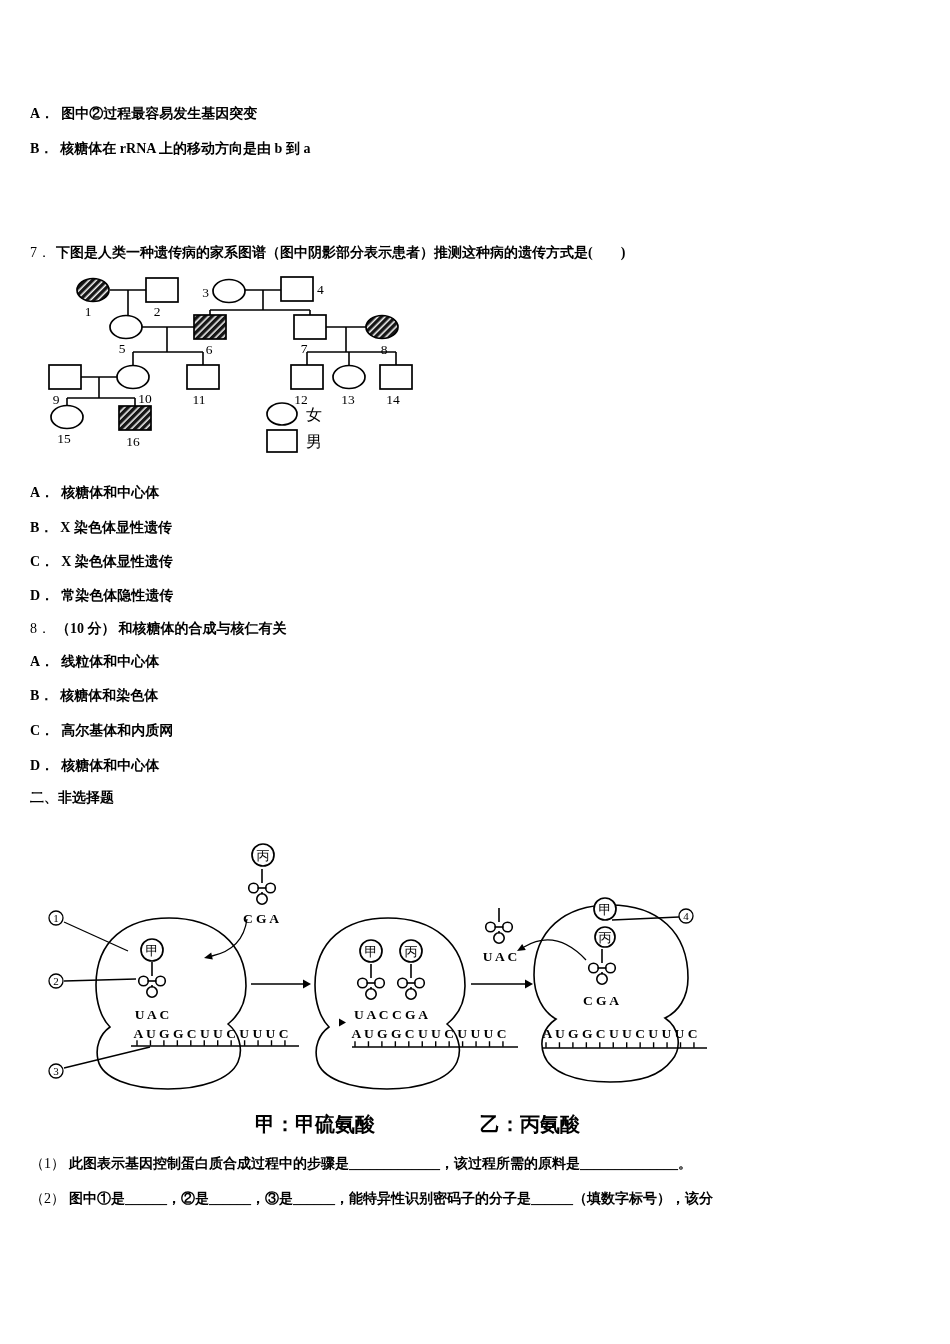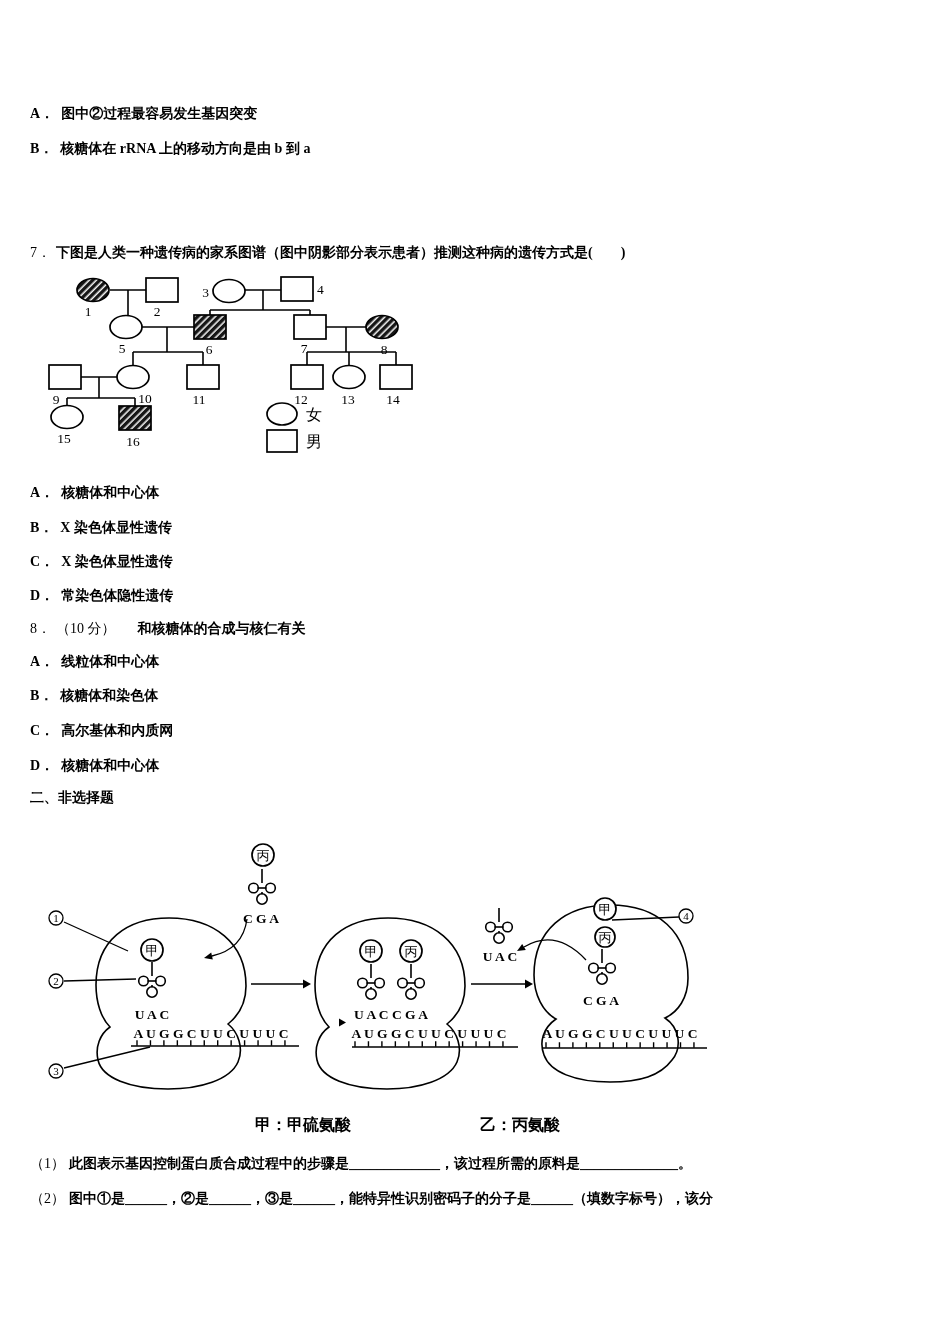--- a/index.html
+++ b/index.html
@@ -2,22 +2,22 @@
 <html><head>
 <meta charset="utf-8">
 <style>
   html,body{margin:0;padding:0;background:#888;}
   .page{position:relative;width:950px;height:1344px;background:#ffffff;overflow:hidden;
         font-family:"Liberation Serif","DejaVu Serif",serif;color:#000;}
   .tl{position:absolute;left:30px;white-space:nowrap;font-size:14px;line-height:19px;}
   .b{font-weight:700;}
   .opt-label{font-weight:700;margin-right:7px;}
   .qn{font-weight:400;margin-right:5px;}
-  .score{font-weight:400;margin-right:22px;}
-  .cap{font-weight:700;font-size:16px;}
+  .score{font-weight:700;margin-right:3px;}
+  .cap{font-weight:700;font-size:20px;}
   .pref{font-weight:400;margin-right:4px;}
   svg{position:absolute;}
   .ln{stroke:#000;stroke-width:1.6;fill:none;}
   .ln2{stroke:#000;stroke-width:1.3;fill:none;}
   .fillb{fill:#000;stroke:none;}
   .shape{stroke:#000;stroke-width:1.7;}
   .seq{font-family:"Liberation Serif","DejaVu Serif",serif;font-weight:700;font-size:13.5px;fill:#000;}
   .amino-t{font-family:"Liberation Serif","DejaVu Sans",serif;font-weight:400;font-size:13px;fill:#000;}
   .circn{font-family:"Liberation Serif","DejaVu Serif",serif;font-size:11px;fill:#000;}
   .ped-num{font-family:"Liberation Serif","DejaVu Serif",serif;font-size:13.5px;fill:#000;}

